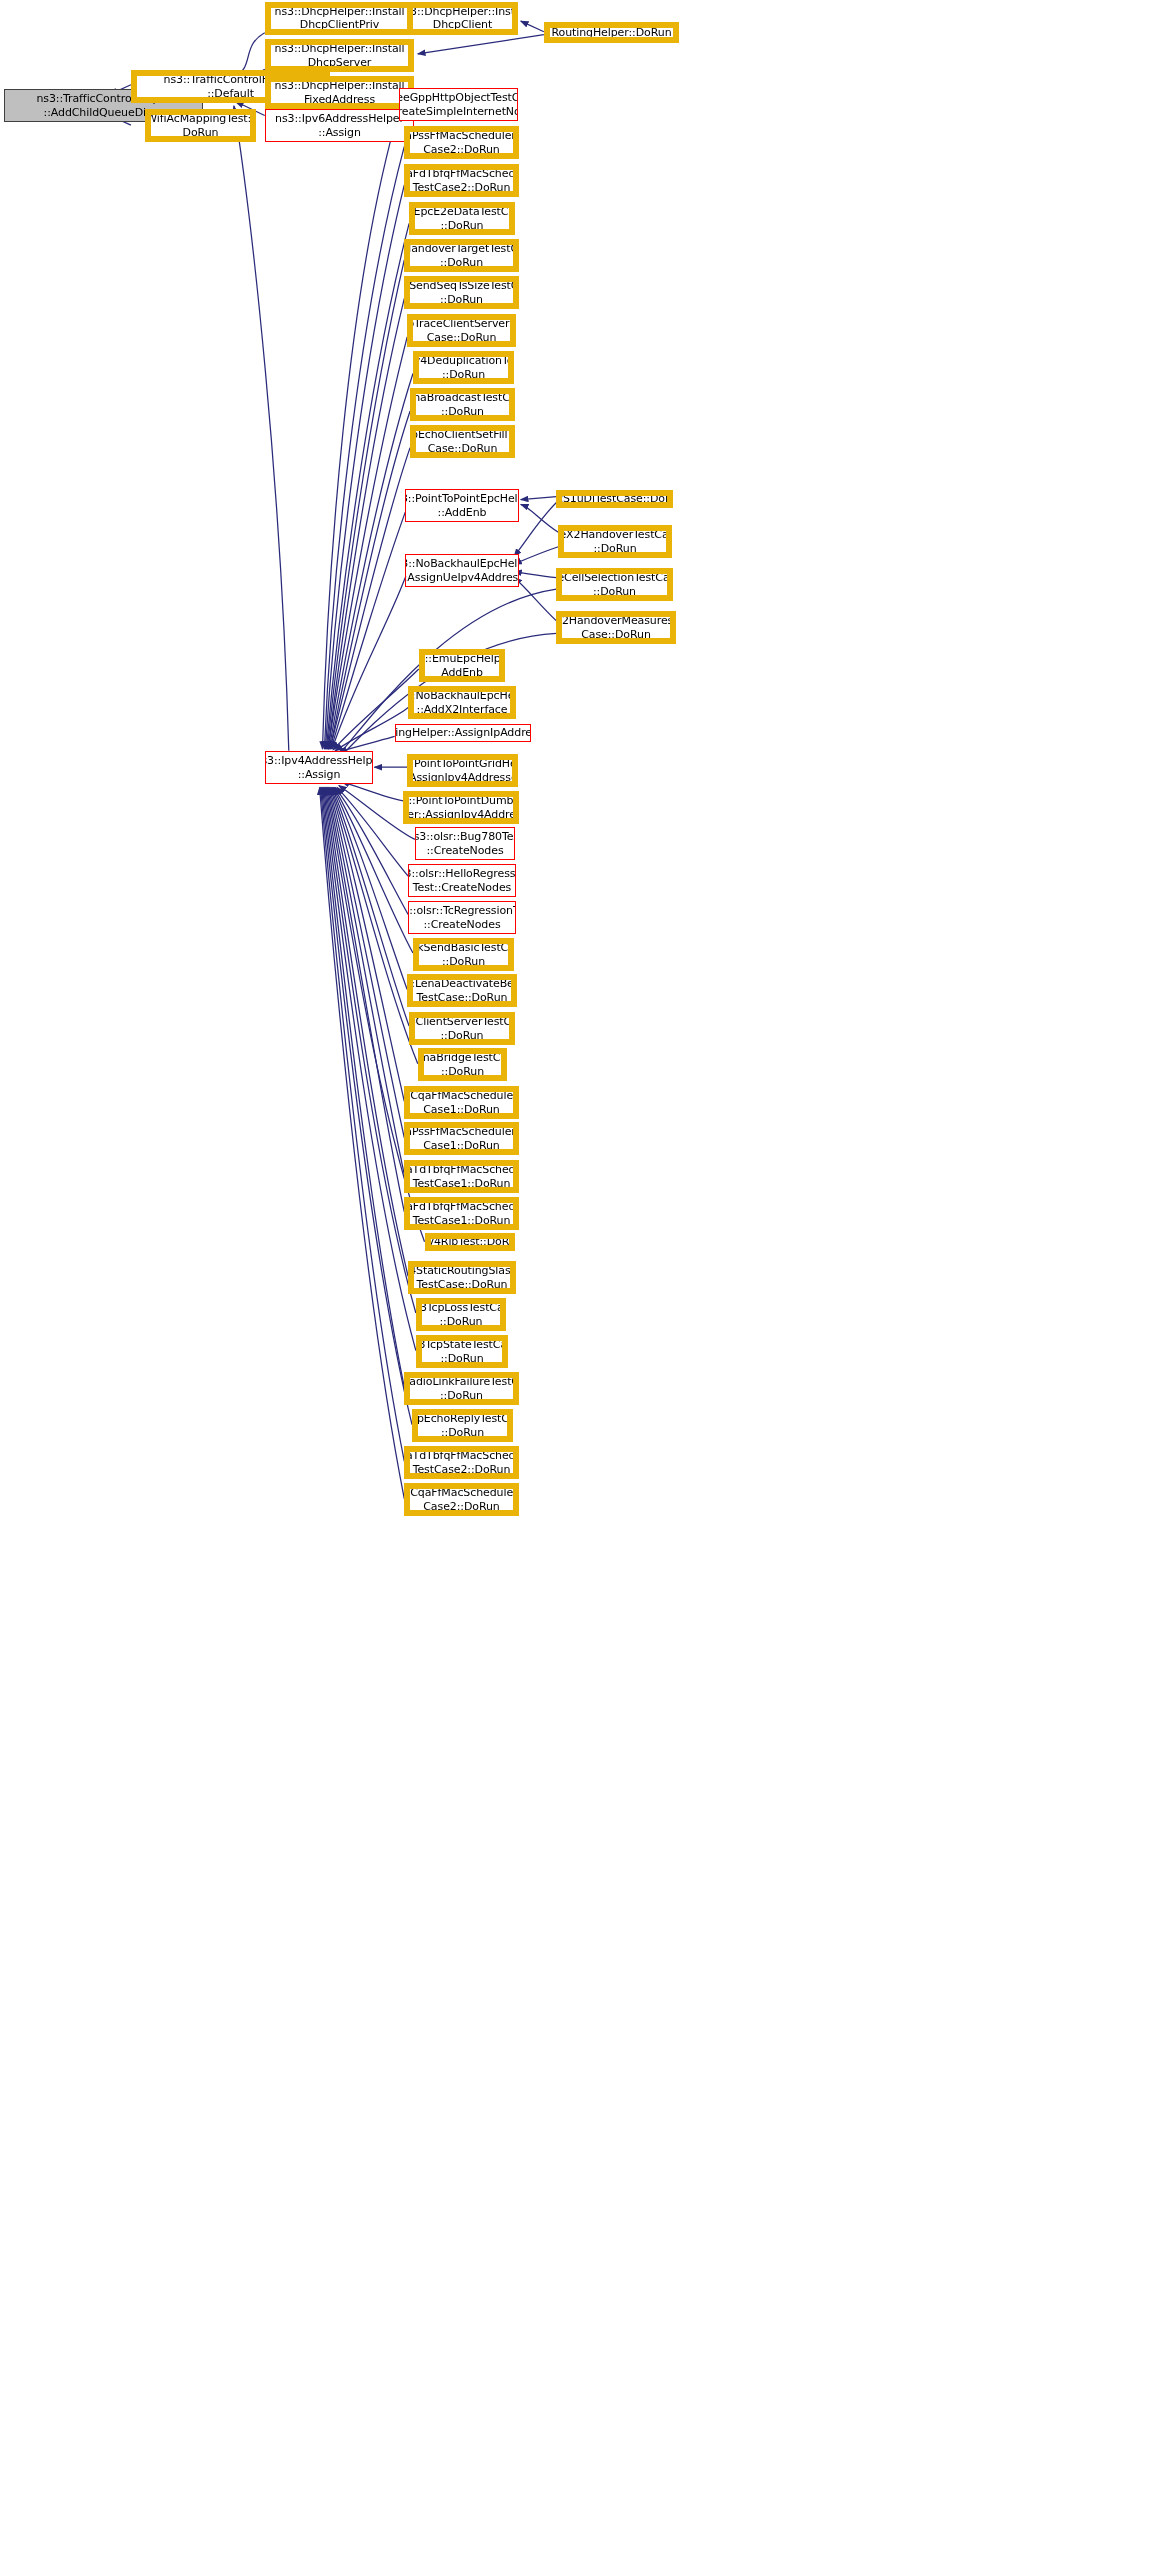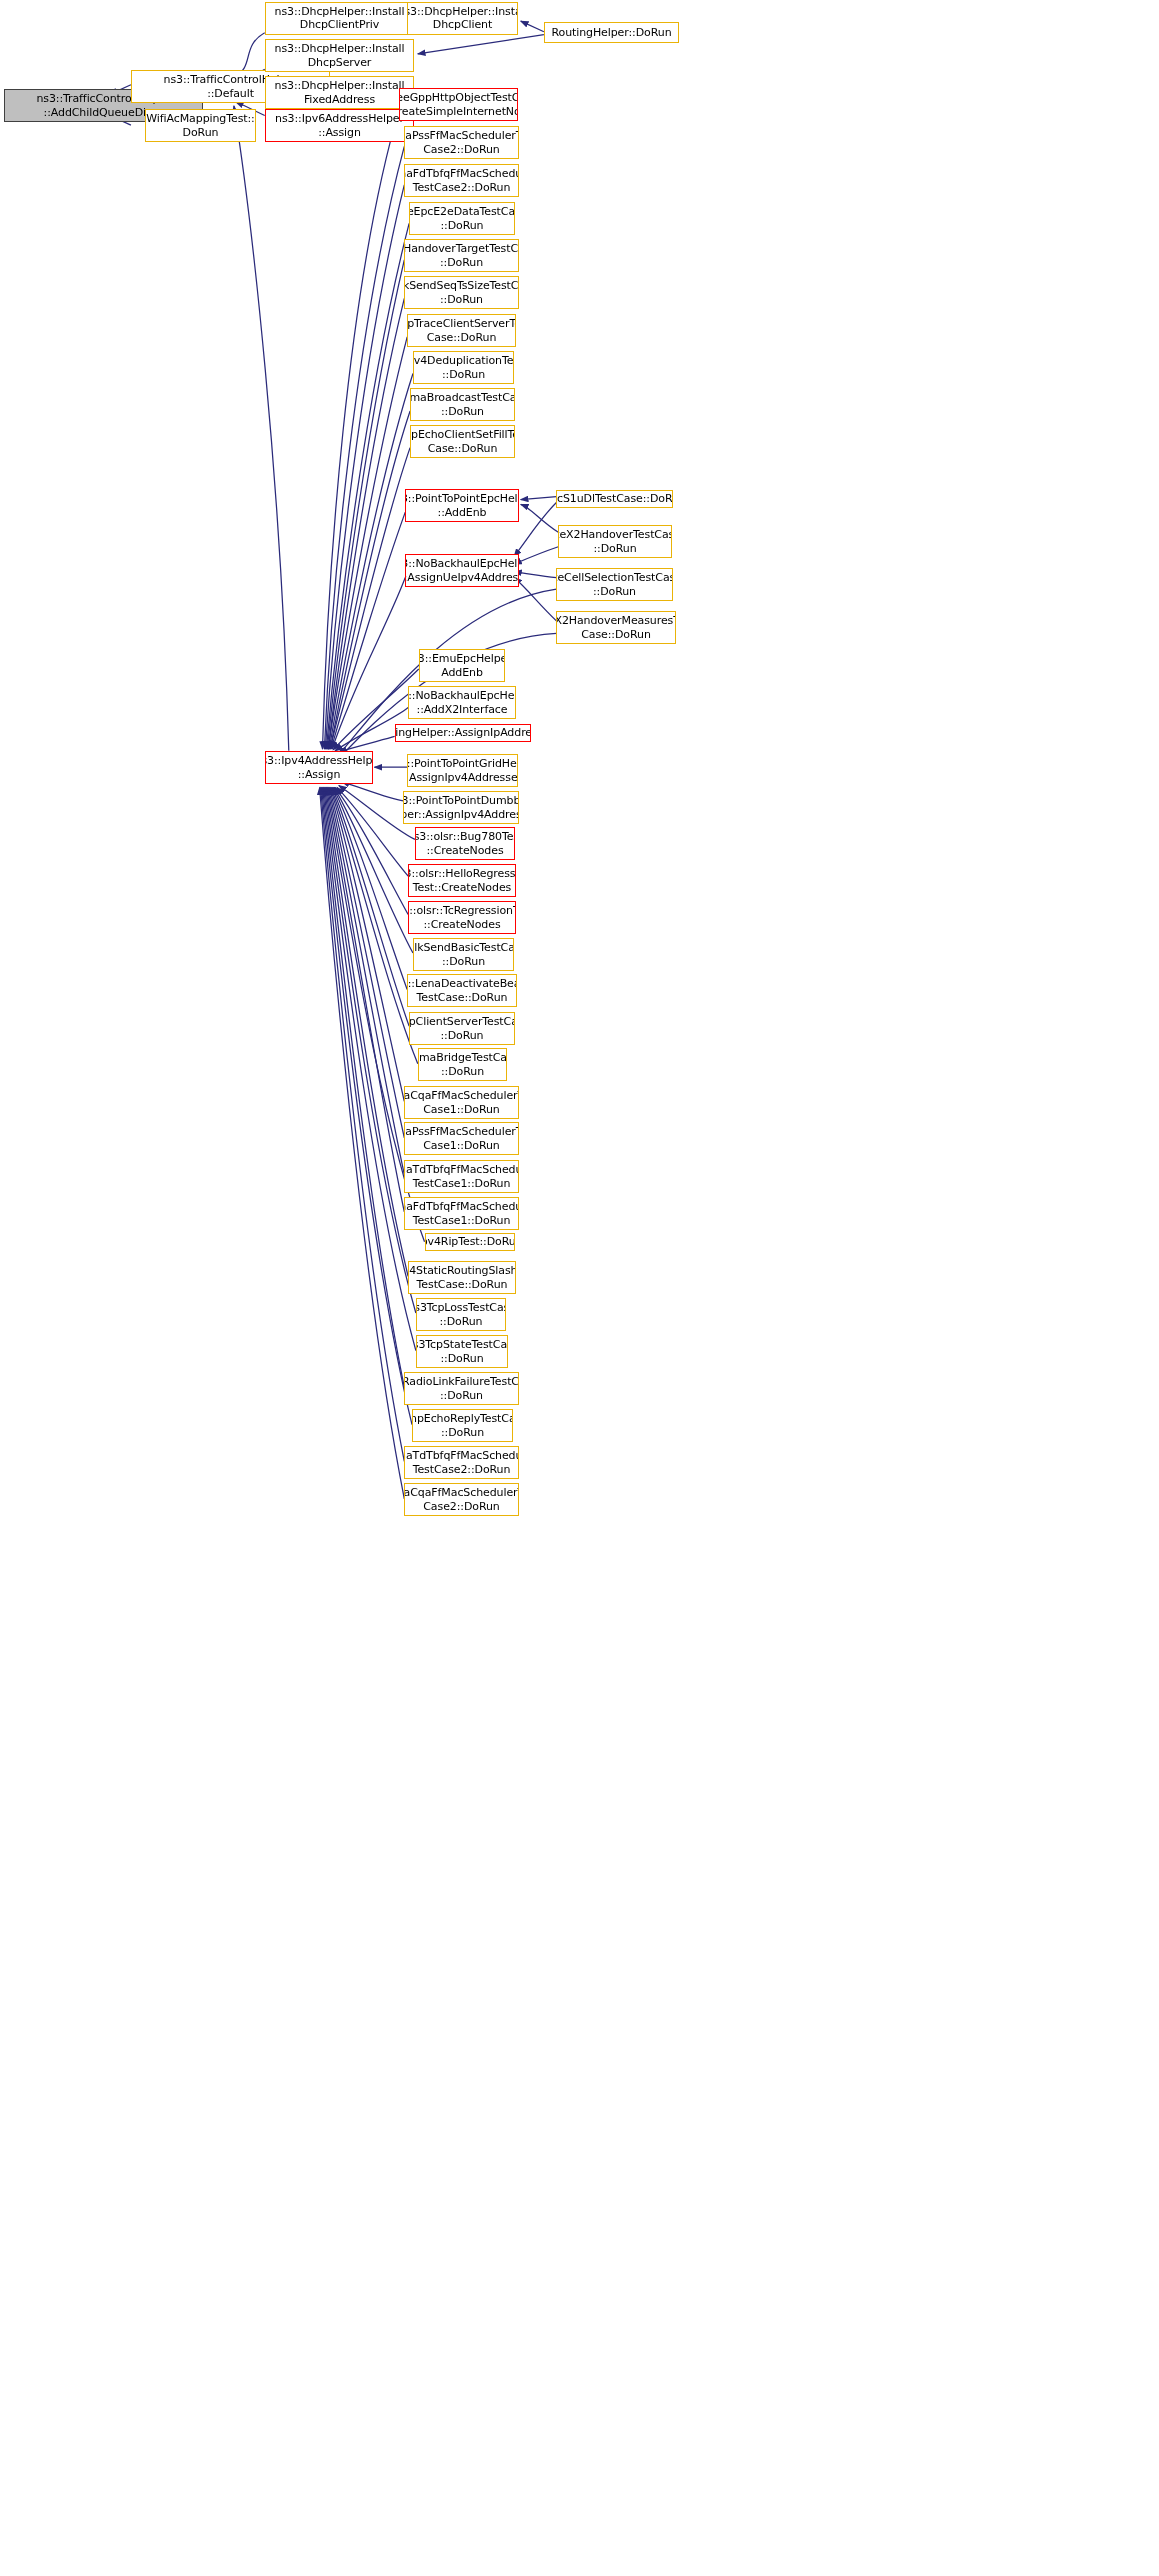--- a/index.html
+++ b/index.html
@@ -7,21 +7,21 @@
   #graph-root{position:relative;width:1160px;height:2576px;background:#fff;overflow:hidden;}
   svg.edges{position:absolute;left:0;top:0;width:1160px;height:2576px;pointer-events:none;}
   .node{
     position:absolute;
     box-sizing:border-box;
     display:flex;
     align-items:center;
     justify-content:center;
     text-align:center;
     background:#ffffff;
-    border:1px solid #eab308;
+    border:6px solid #eab308;
     color:#000000;
     font-size:11px;
     line-height:13.5px;
     letter-spacing:-0.1px;
     white-space:pre-line;
     padding:1px 2.9px;
     overflow:hidden;
   }
   .node.red{border:1px solid #ff0000;}
   .node.current{background:#bfbfbf;border:1px solid #404040;}

